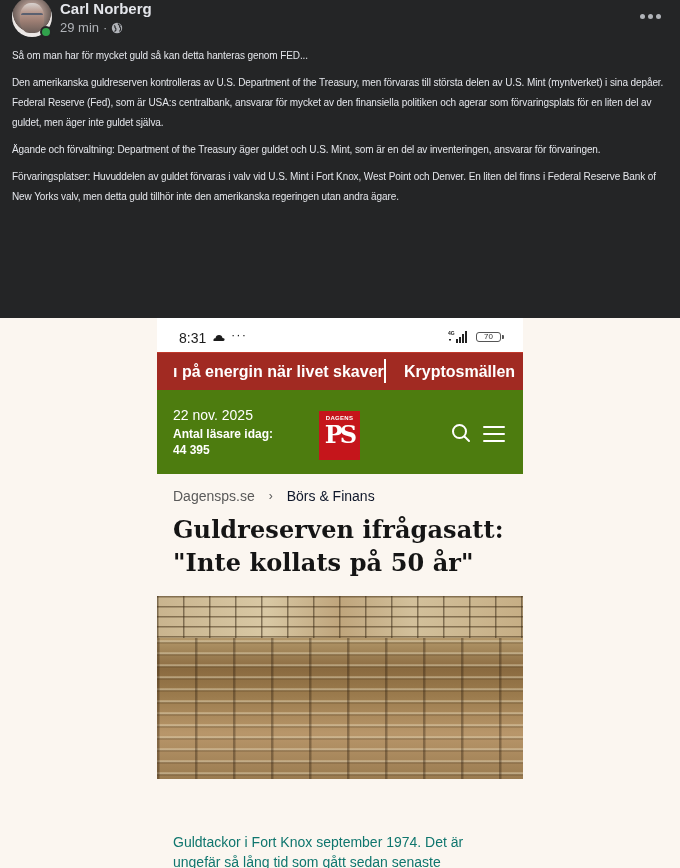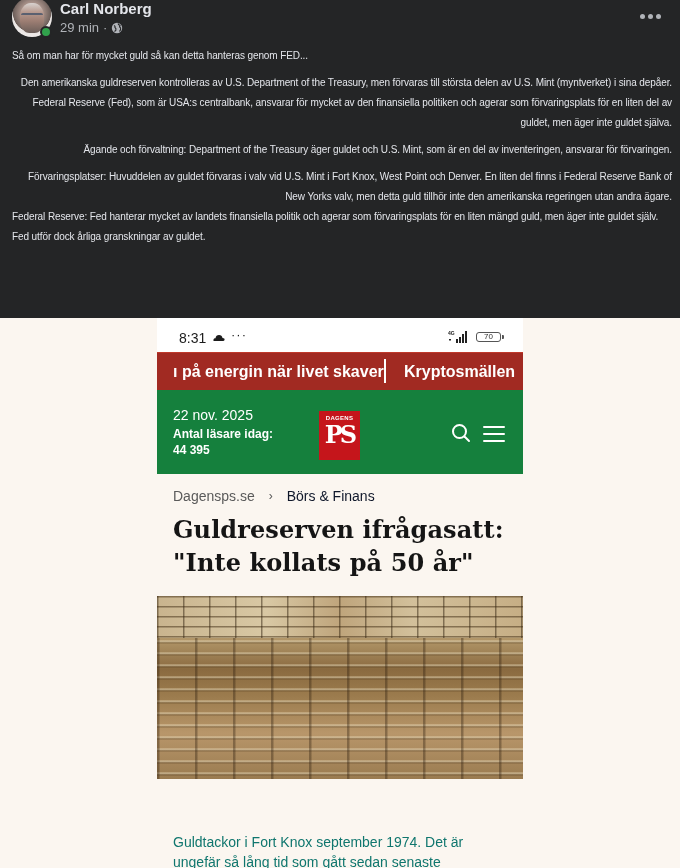--- a/index.html
+++ b/index.html
@@ -18,40 +18,40 @@
     background: #31a24c; border: 2px solid #242526; }
   .author-name { position: absolute; left: 60px; top: 0px; color: #e4e6eb; font-size: 15px; font-weight: bold; line-height: 18px; }
   .post-meta { position: absolute; left: 60px; top: 20px; color: #b0b3b8; font-size: 13px; line-height: 16px; display: flex; align-items: center; gap: 4px; }
   .globe-icon { width: 12px; height: 12px; display: inline-block; }
   .more-button { position: absolute; left: 636px; top: 6px; width: 28px; height: 20px; display: flex; align-items: center; justify-content: center; gap: 3px; cursor: pointer; }
   .more-button span { width: 5px; height: 5px; border-radius: 50%; background: #b0b3b8; display: block; }
 
   
   .post-text { position: absolute; left: 12px; top: 46px; width: 660px; color: #e4e6eb; font-size: 10px; line-height: 20px; letter-spacing: -0.1px; }
   .post-text p { margin: 0; }
-  .post-text p.gap { margin-top: 7px; text-align: right; }
+  .post-text p.gap { margin-top: 7px; }
 
   
   .shared-image { position: absolute; left: 0; top: 318px; width: 680px; height: 550px; background: #fbf6f0; overflow: hidden; }
   .phone { position: absolute; left: 157px; top: 0; width: 366px; height: 550px; }
 
   .status-bar { position: absolute; left: 0; top: 0; width: 366px; height: 34px; background: #ffffff; }
   .status-time { position: absolute; left: 22px; top: 12px; font-size: 14px; color: #1c1c1c; }
   .cloud-icon { position: absolute; left: 56px; top: 16px; width: 12px; height: 7px; }
   .dots-status { position: absolute; left: 74px; top: 9px; font-size: 13px; color: #1c1c1c; letter-spacing: 1px; }
   .signal-icon { position: absolute; left: 291px; top: 12px; width: 24px; height: 13px; }
   .battery-icon { position: absolute; left: 319px; top: 14px; width: 25px; height: 10px; border: 1px solid #555; border-radius: 3px; font-size: 8px; color: #333; text-align: center; line-height: 8px; }
   .battery-icon::after { content: ""; position: absolute; right: -4px; top: 2px; width: 2px; height: 4px; background: #555; border-radius: 0 1px 1px 0; }
 
   .ticker { position: absolute; left: 0; top: 34px; width: 366px; height: 38px; background: #a12a22; color: #fff; font-size: 16px; font-weight: bold; white-space: nowrap; overflow: hidden; border-top: 1px solid #c0392b; }
   .ticker .item1 { position: absolute; left: 16px; top: 10px; }
   .ticker .sep { position: absolute; left: 227px; top: 6px; width: 2px; height: 24px; background: #fff; }
   .ticker .item2 { position: absolute; left: 247px; top: 10px; }
 
-  .site-header { position: absolute; left: 0; top: 72px; width: 366px; height: 84px; background: #15803d; color: #fff; }
+  .site-header { position: absolute; left: 0; top: 72px; width: 366px; height: 84px; background: #4d7c0f; color: #fff; }
   .site-date { position: absolute; left: 16px; top: 17px; font-size: 14px; }
   .readers-label { position: absolute; left: 16px; top: 37px; font-size: 12px; font-weight: bold; }
   .readers-count { position: absolute; left: 16px; top: 53px; font-size: 12px; font-weight: bold; }
   .logo { position: absolute; left: 162px; top: 21px; width: 41px; height: 49px; background: #c5151b; }
   .logo .logo-top { position: absolute; left: 0; top: 4px; width: 41px; text-align: center; font-size: 6px; font-weight: bold; color: #fff; letter-spacing: 0.3px; }
   .logo .logo-ps { position: absolute; left: 0; top: 10px; width: 41px; text-align: center; font-family: "DejaVu Serif", serif; font-size: 24px; font-weight: bold; color: #fff; letter-spacing: -3px; line-height: 28px; }
   .search-icon { position: absolute; left: 294px; top: 33px; width: 20px; height: 20px; cursor: pointer; }
   .menu-icon { position: absolute; left: 326px; top: 36px; width: 22px; height: 16px; cursor: pointer; }
   .menu-icon span { display: block; height: 2px; background: #fff; margin-bottom: 5px; border-radius: 1px; }
 
@@ -99,21 +99,20 @@
     <span></span>
     <span></span>
   </div>
 </div>
 
 <div class="post-text">
   <p>Så om man har för mycket guld så kan detta hanteras genom FED...</p>
   <p class="gap">Den amerikanska guldreserven kontrolleras av U.S. Department of the Treasury, men förvaras till största delen av U.S. Mint (myntverket) i sina depåer. Federal Reserve (Fed), som är USA:s centralbank, ansvarar för mycket av den finansiella politiken och agerar som förvaringsplats för en liten del av guldet, men äger inte guldet själva.</p>
   <p class="gap">Ägande och förvaltning: Department of the Treasury äger guldet och U.S. Mint, som är en del av inventeringen, ansvarar för förvaringen.</p>
   <p class="gap">Förvaringsplatser: Huvuddelen av guldet förvaras i valv vid U.S. Mint i Fort Knox, West Point och Denver. En liten del finns i Federal Reserve Bank of New Yorks valv, men detta guld tillhör inte den amerikanska regeringen utan andra ägare.</p>
-  <p>Federal Reserve: Fed hanterar mycket av landets finansiella politik och agerar som förvaringsplats för en liten mängd guld, men äger inte guldet själv. Fed utför dock årliga granskningar av guldet.</p>
 </div>
 
 <div class="shared-image">
   <div class="phone">
 
     <div class="status-bar">
       <span class="status-time">8:31</span>
       <svg class="cloud-icon" viewBox="0 0 12 7">
         <path d="M1 7 Q0 7 0.5 5.5 Q1 4 2.5 4.3 Q3 1 6 1 Q9 1 9.5 4 Q12 4 11.5 6 Q11.3 7 10 7 Z" fill="#1c1c1c"></path>
       </svg>

